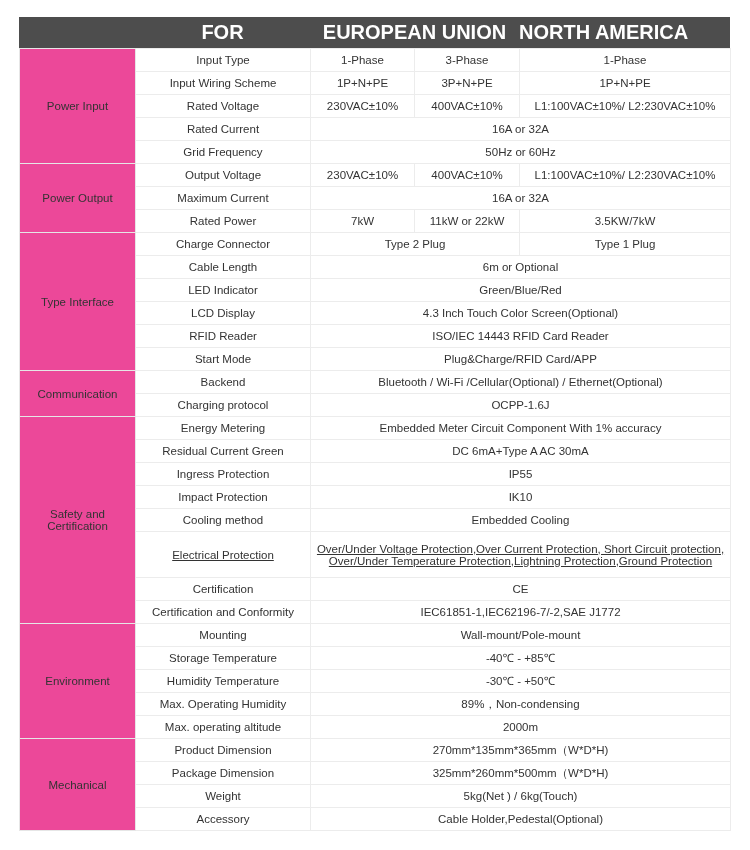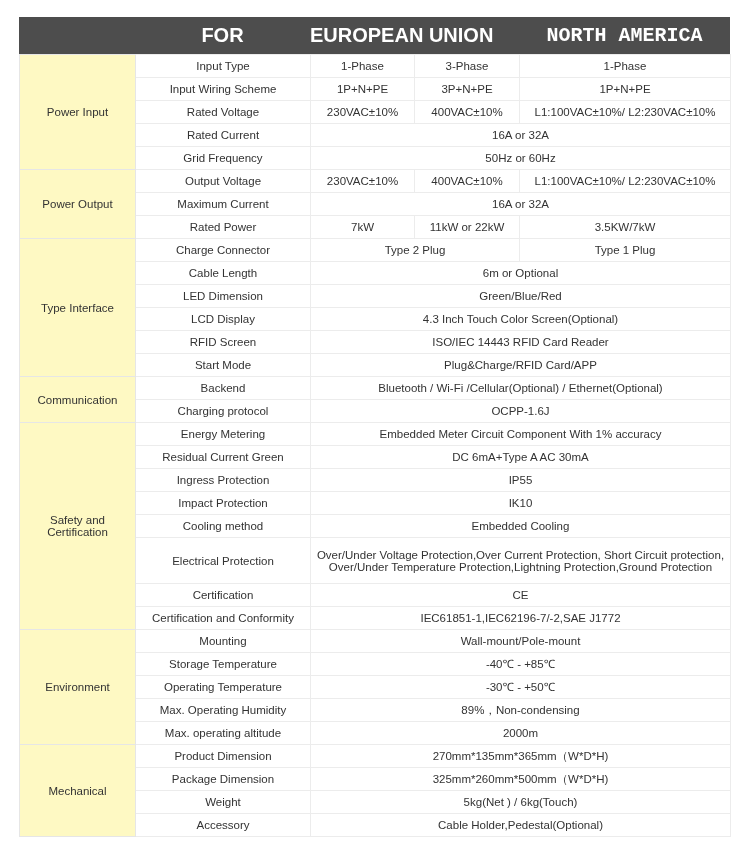--- a/index.html
+++ b/index.html
@@ -1,29 +1,29 @@
 <!DOCTYPE html>
 <html><head>
 <meta charset="utf-8">
 <style>
   html, body { margin: 0; padding: 0; background: #ffffff; }
   body { width: 750px; height: 850px; position: relative; overflow: hidden;
          font-family: "Liberation Sans", sans-serif; color: #333333; }
   .wrap { position: absolute; left: 19px; top: 17px; width: 711px; }
-  .header { display: flex; height: 37px; background: #4d4d4d; color: #ffffff;
+  .header { display: flex; height: 31px; background: #4d4d4d; color: #ffffff;
             font-weight: bold; font-size: 20px; align-items: center; }
   .header .h0 { width: 116px; }
   .header .h1 { width: 175px; text-align: center; }
-  .header .h2 { width: 209px; text-align: left; }
-  .header .h3 { width: 211px; text-align: center; font-family: Liberation Mono, monospace; }
+  .header .h2 { width: 209px; text-align: center; }
+  .header .h3 { width: 211px; text-align: left; }
   table { border-collapse: collapse; width: 711px; table-layout: fixed; font-size: 11.5px; }
   td { text-align: center; vertical-align: middle; border: 1px solid #ececec;
        padding: 0 2px; height: 22px; line-height: 12px; background: #ffffff; }
-  td.cat { background: #fef9c3; border-color: #e6e6e6; }
-  td.tall { height: 45px; }
+  td.cat { background: #ec4899; border-color: #e6e6e6; }
+  td.tall { height: 45px; text-decoration: underline; }
   col.c0 { width: 116px; }
   col.c1 { width: 175px; }
   col.c2 { width: 104px; }
   col.c3 { width: 105px; }
   col.c4 { width: 211px; }
 </style>
 </head>
 <body>
 
 <div class="wrap">
@@ -94,29 +94,29 @@
         <td class="cat" rowspan="6">Type Interface</td>
         <td>Charge Connector</td>
         <td colspan="2">Type 2 Plug</td>
         <td>Type 1 Plug</td>
       </tr>
       <tr>
         <td>Cable Length</td>
         <td colspan="3">6m or Optional</td>
       </tr>
       <tr>
-        <td>LED Dimension</td>
+        <td>LED Indicator</td>
         <td colspan="3">Green/Blue/Red</td>
       </tr>
       <tr>
         <td>LCD Display</td>
         <td colspan="3">4.3 Inch Touch Color Screen(Optional)</td>
       </tr>
       <tr>
-        <td>RFID Screen</td>
+        <td>RFID Reader</td>
         <td colspan="3">ISO/IEC 14443 RFID Card Reader</td>
       </tr>
       <tr>
         <td>Start Mode</td>
         <td colspan="3">Plug&amp;Charge/RFID Card/APP</td>
       </tr>
 
       <tr>
         <td class="cat" rowspan="2">Communication</td>
         <td>Backend</td>
@@ -164,21 +164,21 @@
       <tr>
         <td class="cat" rowspan="5">Environment</td>
         <td>Mounting</td>
         <td colspan="3">Wall-mount/Pole-mount</td>
       </tr>
       <tr>
         <td>Storage Temperature</td>
         <td colspan="3">-40℃ - +85℃</td>
       </tr>
       <tr>
-        <td>Operating Temperature</td>
+        <td>Humidity Temperature</td>
         <td colspan="3">-30℃ - +50℃</td>
       </tr>
       <tr>
         <td>Max. Operating Humidity</td>
         <td colspan="3">89%，Non-condensing</td>
       </tr>
       <tr>
         <td>Max. operating altitude</td>
         <td colspan="3">2000m</td>
       </tr>

